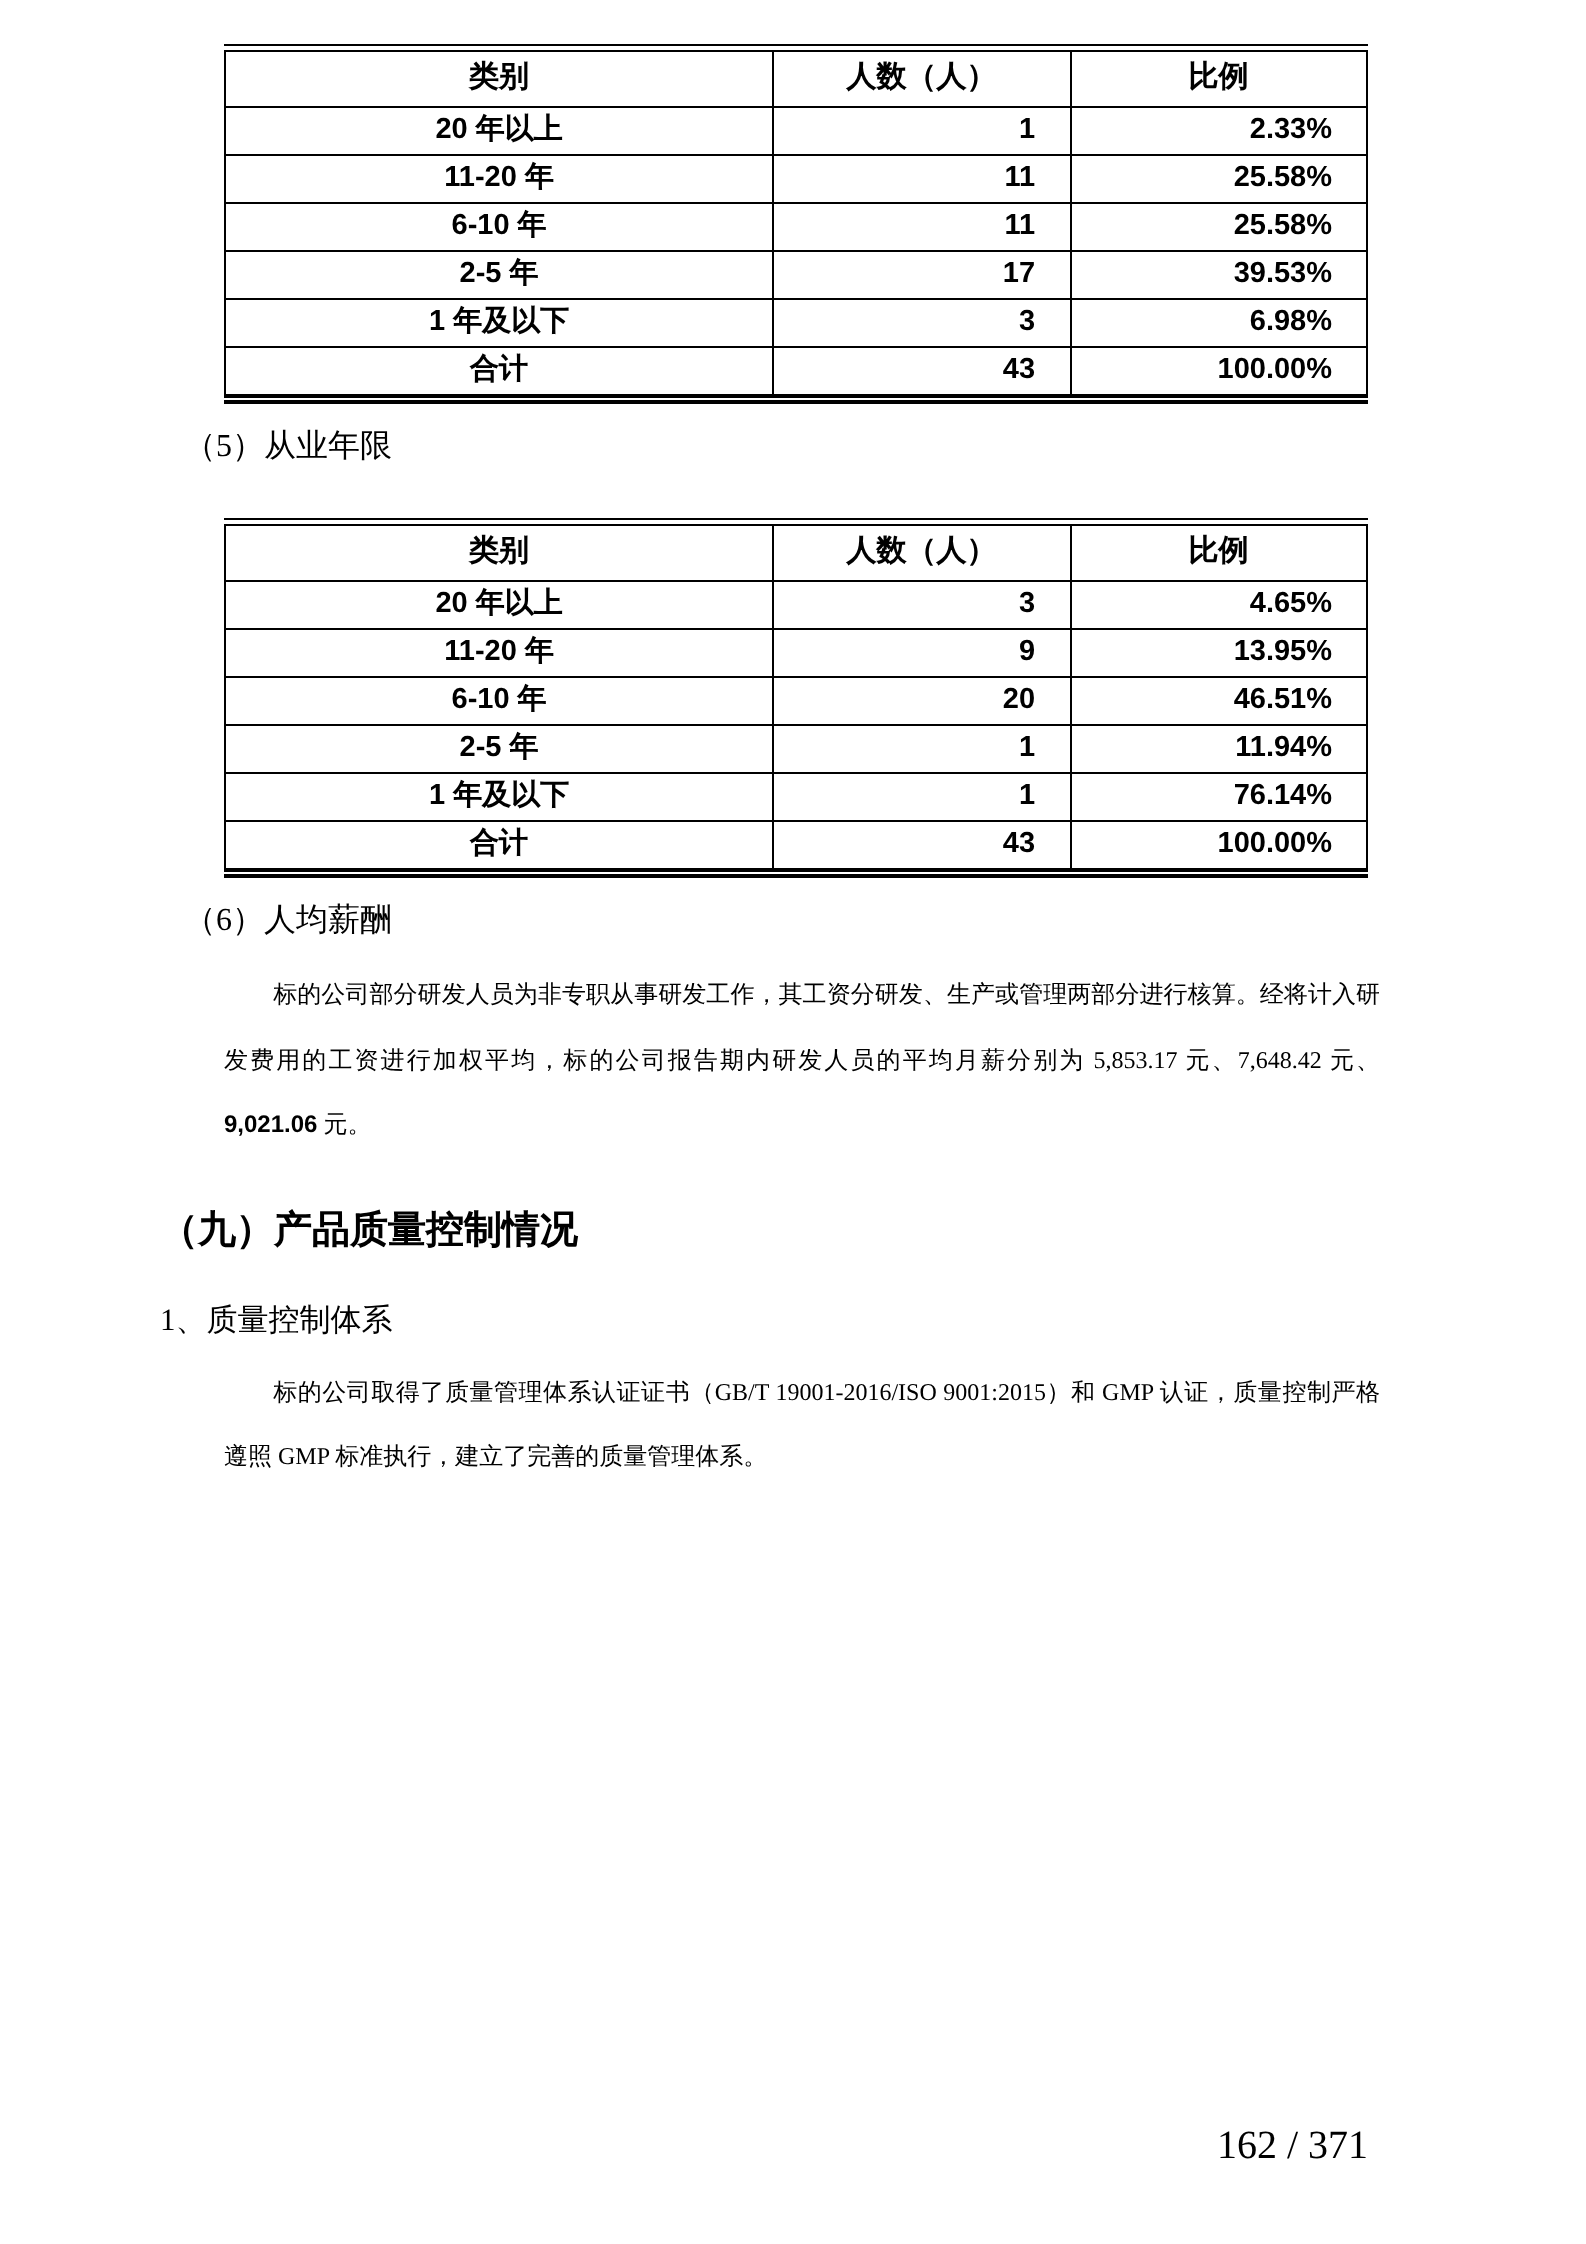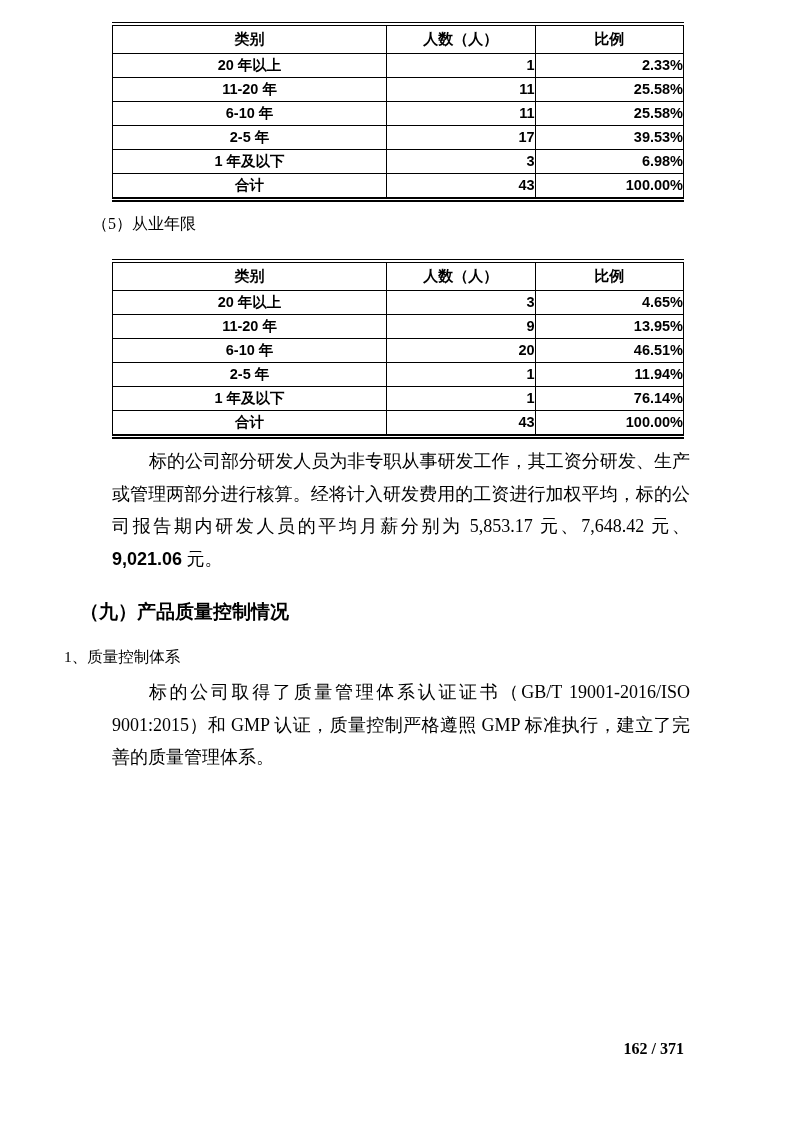--- a/index.html
+++ b/index.html
@@ -29,65 +29,65 @@
     border-collapse: collapse;
     border-top: 4px double #000;
     border-bottom: 5px double #000;
     font-family: "Liberation Sans", "DejaVu Sans", sans-serif;
     font-weight: bold;
     font-size: 14.5px;
   }
   table.data-table th, table.data-table td {
     border: 1px solid #000;
     line-height: 17px;
-    padding: 3px 0;
+    padding: 3px 17px;
   }
   table.data-table th {
     font-family: "Liberation Serif", "DejaVu Serif", serif;
     font-size: 15px;
     text-align: center;
     padding: 5px 4px;
   }
   td.cell-center { text-align: center; }
   td.cell-right  { text-align: right; }
   .sub-heading {
     margin: 9px 109px 7px 92px;
     font-size: 16px;
     line-height: 26px;
   }
   .body-para {
     margin: 6px 103px 0 112px;
-    font-size: 18px;
+    font-size: 12px;
     line-height: 32.5px;
     text-align: justify;
     text-indent: 2.05em;
   }
   .justify-last { text-align-last: justify; }
   .bold-num {
     font-family: "Liberation Sans", "DejaVu Sans", sans-serif;
     font-weight: bold;
   }
   .section-heading {
     margin: 22px 109px 0 80px;
     font-family: "Liberation Sans", "DejaVu Sans", sans-serif;
     font-weight: bold;
     font-size: 19px;
     line-height: 30px;
   }
   .numbered-sub-heading {
-    margin: 17px 109px 0 64px;
+    margin: 17px 109px 0 80px;
     font-size: 15.5px;
     line-height: 26px;
   }
   .page-footer {
     position: absolute;
-    top: 1040px;
+    top: 1064px;
     right: 109px;
-    font-weight: bold;
-    font-size: 16px;
+    font-weight: normal;
+    font-size: 20px;
     line-height: 18px;
   }
 </style>
 </head>
 <body>
 
 <div class="page">
 
 
   <table class="data-table">
@@ -175,20 +175,21 @@
       <td class="cell-right">76.14%</td>
     </tr>
     <tr>
       <td class="cell-center">合计</td>
       <td class="cell-right">43</td>
       <td class="cell-right">100.00%</td>
     </tr>
   </tbody>
     </table>
 
+  <p class="sub-heading">（6）人均薪酬</p>
 
   <p class="body-para"><span>标的公司部分研发人员为非专职从事研发工作，其工资分研发、生产或管理两部分进行核算。经将计入研发费用的工资进行加权平均，标的公司报告期内研发人员的平均月薪分别为 5,853.17 元、7,648.42 元、</span><span class="bold-num">9,021.06</span><span> 元。</span></p>
 
   <h2 class="section-heading">（九）产品质量控制情况</h2>
 
   <p class="numbered-sub-heading">1、质量控制体系</p>
 
   <p class="body-para">标的公司取得了质量管理体系认证证书（GB/T 19001-2016/ISO 9001:2015）和 GMP 认证，质量控制严格遵照 GMP 标准执行，建立了完善的质量管理体系。</p>
 
 

